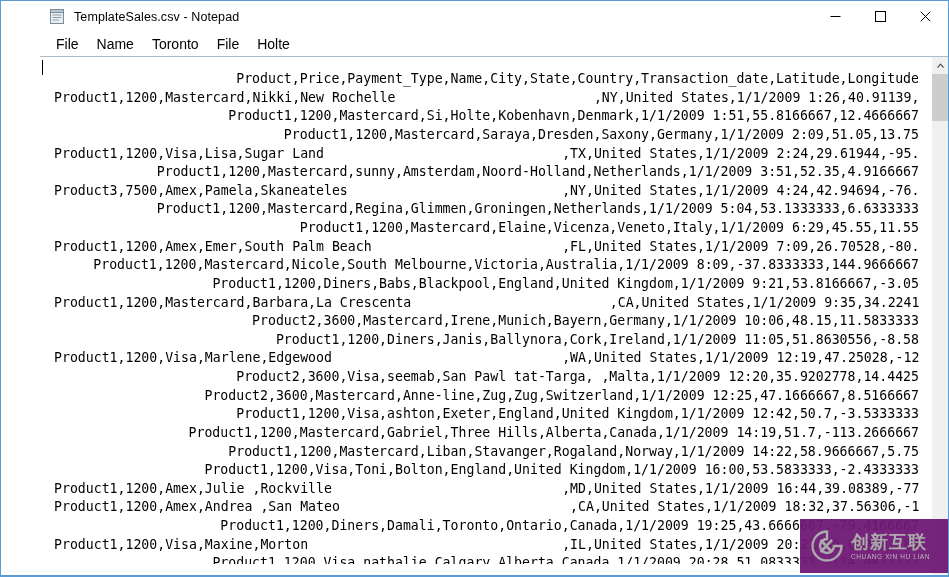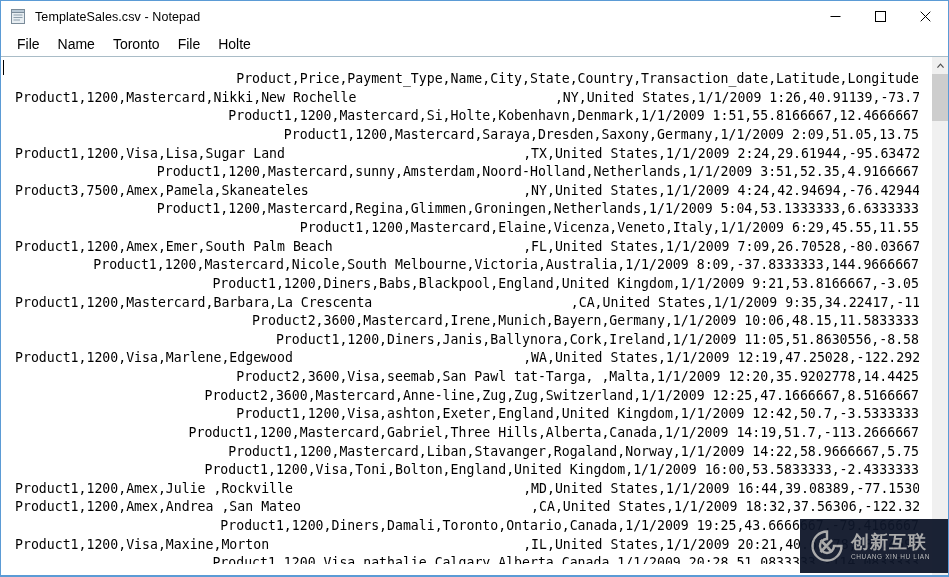--- a/index.html
+++ b/index.html
@@ -16,20 +16,21 @@
 
   #app {
     position: relative;
     width: 949px;
     height: 577px;
     background: #ffffff;
     box-sizing: border-box;
     border: 1px solid #5b9bd5;
     border-bottom: none;
     overflow: hidden;
+    padding-left: 39px;
   }
 
   
   #titlebar {
     position: relative;
     height: 31px;
     background: #ffffff;
     display: flex;
     align-items: center;
     user-select: none;
@@ -171,21 +172,21 @@
     background: #5b9bd5;
   }
 
   
   #watermark {
     position: absolute;
     right: 0px;
     bottom: 4px;
     width: 148px;
     height: 54px;
-    background: #0f172a;
+    background: #701a75;
     display: flex;
     align-items: center;
     justify-content: flex-start;
     padding-left: 10px;
     box-sizing: border-box;
     pointer-events: none;
     opacity: 0.95;
   }
   #wm-mark {
     flex: none;

